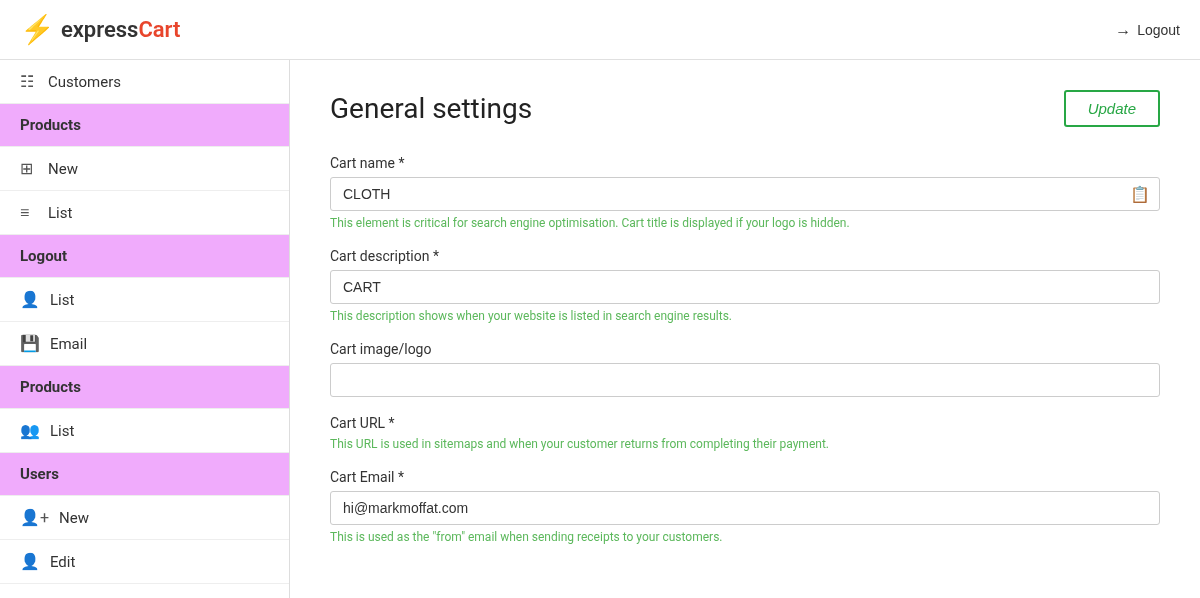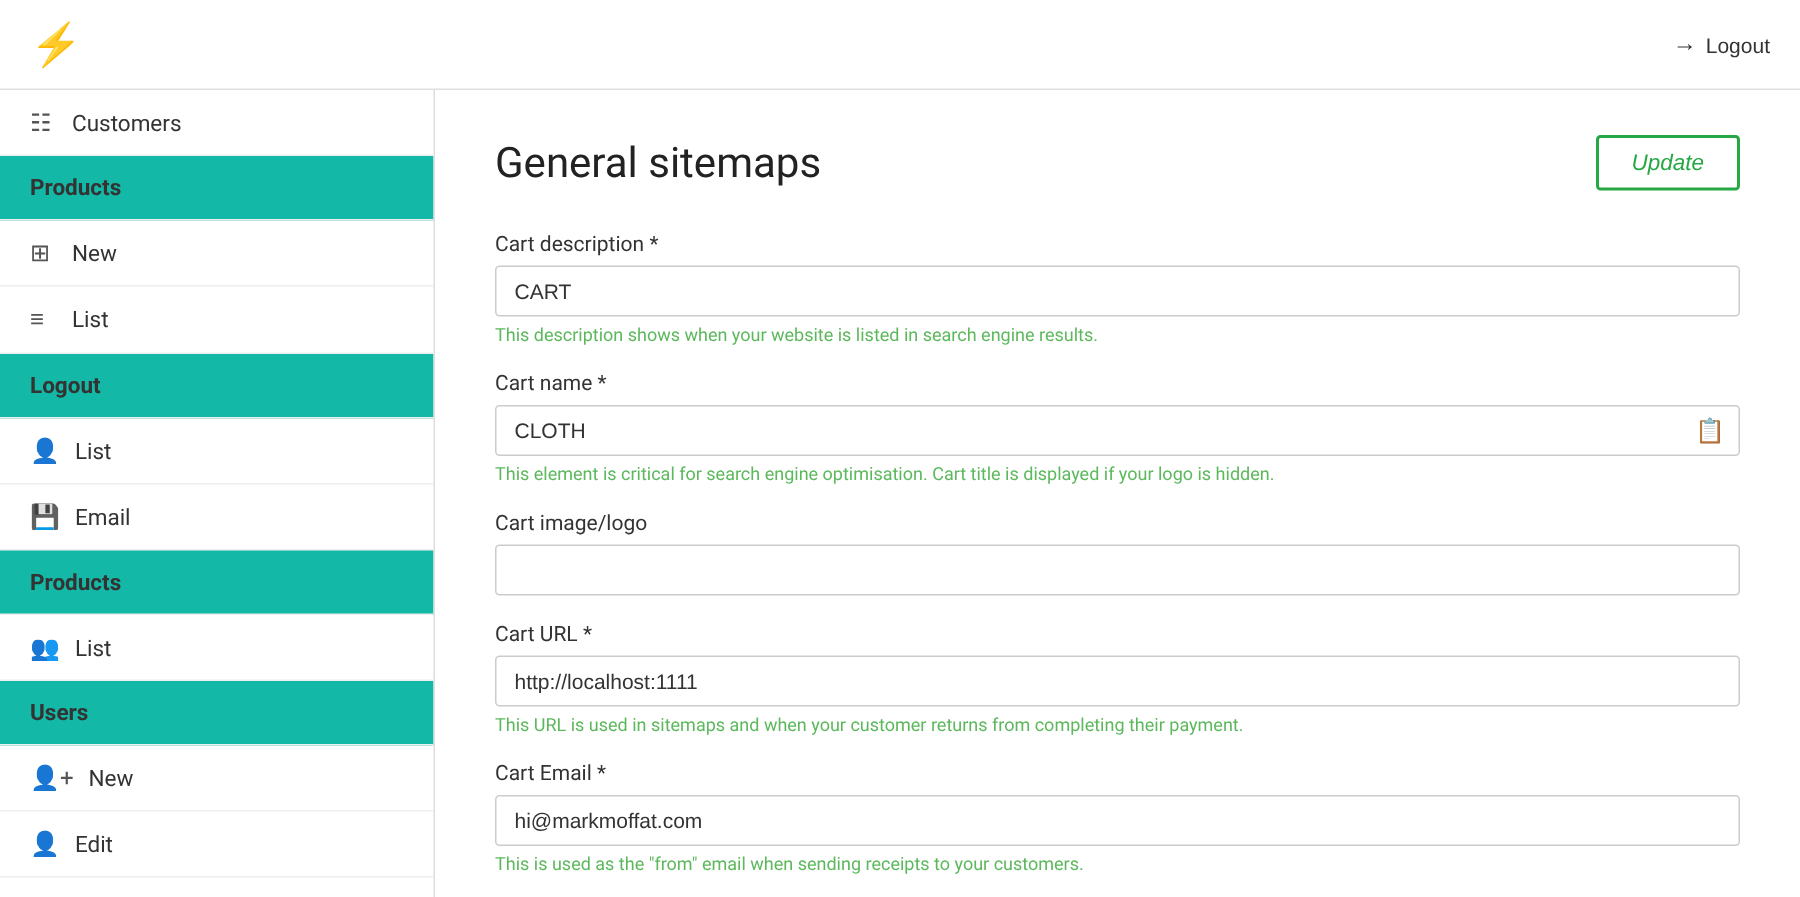--- a/index.html
+++ b/index.html
@@ -30,21 +30,21 @@
       width: 290px; background: #fff; border-right: 1px solid #ddd;
       overflow-y: auto; flex-shrink: 0;
     }
     .sidebar-item {
       display: flex; align-items: center; gap: 10px;
       padding: 12px 20px; font-size: 15px; color: #333;
       cursor: pointer; border-bottom: 1px solid #eee;
     }
     .sidebar-section-header {
       padding: 12px 20px; font-size: 15px; font-weight: 700; color: #333;
-      border-bottom: 1px solid #eee; background: #14b8a6;
+      border-bottom: 1px solid #eee; background: #f0abfc;
     }
     .sidebar-icon { font-size: 16px; color: #555; min-width: 18px; }
 
     
     .content {
       flex: 1; overflow-y: auto; padding: 30px 40px;
     }
     .content-header {
       display: flex; align-items: center; justify-content: space-between;
       margin-bottom: 28px;
@@ -73,20 +73,23 @@
       position: absolute; right: 10px; top: 50%; transform: translateY(-50%);
       color: #888; font-size: 16px;
     }
   </style>
 </head>
 <body>
 
 <div class="navbar">
   <div class="brand">
     <span class="brand-icon">⚡</span>
+    <span class="brand-text">
+      <span class="express">express</span><span class="cart">Cart</span>
+    </span>
   </div>
   <button class="logout-btn">
     <span class="logout-arrow">→</span>
     <span>Logout</span>
   </button>
 </div>
 
 <div class="main-layout">
 
   <div class="sidebar">
@@ -137,47 +140,46 @@
     <div class="sidebar-item">
       <span class="sidebar-icon">👤</span>
       <span>Edit</span>
     </div>
 
   </div>
 
   <div class="content">
 
     <div class="content-header">
-      <h1 class="page-title">General sitemaps</h1>
+      <h1 class="page-title">General settings</h1>
       <button class="update-btn">Update</button>
-    </div>
-
-    <div class="form-group">
-      <label class="form-label">Cart description *</label>
-      <input class="form-control" type="text" value="CART" style="">
-      <div class="form-hint">This description shows when your website is listed in search engine results.</div>
     </div>
 
     <div class="form-group">
       <label class="form-label">Cart name *</label>
       <div class="input-with-icon">
         <input class="form-control" type="text" value="CLOTH" style="">
         <span class="input-icon">📋</span>
       </div>
       <div class="form-hint">This element is critical for search engine optimisation. Cart title is displayed if your logo is hidden.</div>
     </div>
 
     <div class="form-group">
+      <label class="form-label">Cart description *</label>
+      <input class="form-control" type="text" value="CART" style="">
+      <div class="form-hint">This description shows when your website is listed in search engine results.</div>
+    </div>
+
+    <div class="form-group">
       <label class="form-label">Cart image/logo</label>
       <input class="form-control" type="text" style="">
     </div>
 
     <div class="form-group">
       <label class="form-label">Cart URL *</label>
-      <input class="form-control" type="text" value="http://localhost:1111" style="">
       <div class="form-hint">This URL is used in sitemaps and when your customer returns from completing their payment.</div>
     </div>
 
     <div class="form-group">
       <label class="form-label">Cart Email *</label>
       <input class="form-control" type="text" value="hi@markmoffat.com" style="">
       <div class="form-hint">This is used as the "from" email when sending receipts to your customers.</div>
     </div>
 
   </div>

